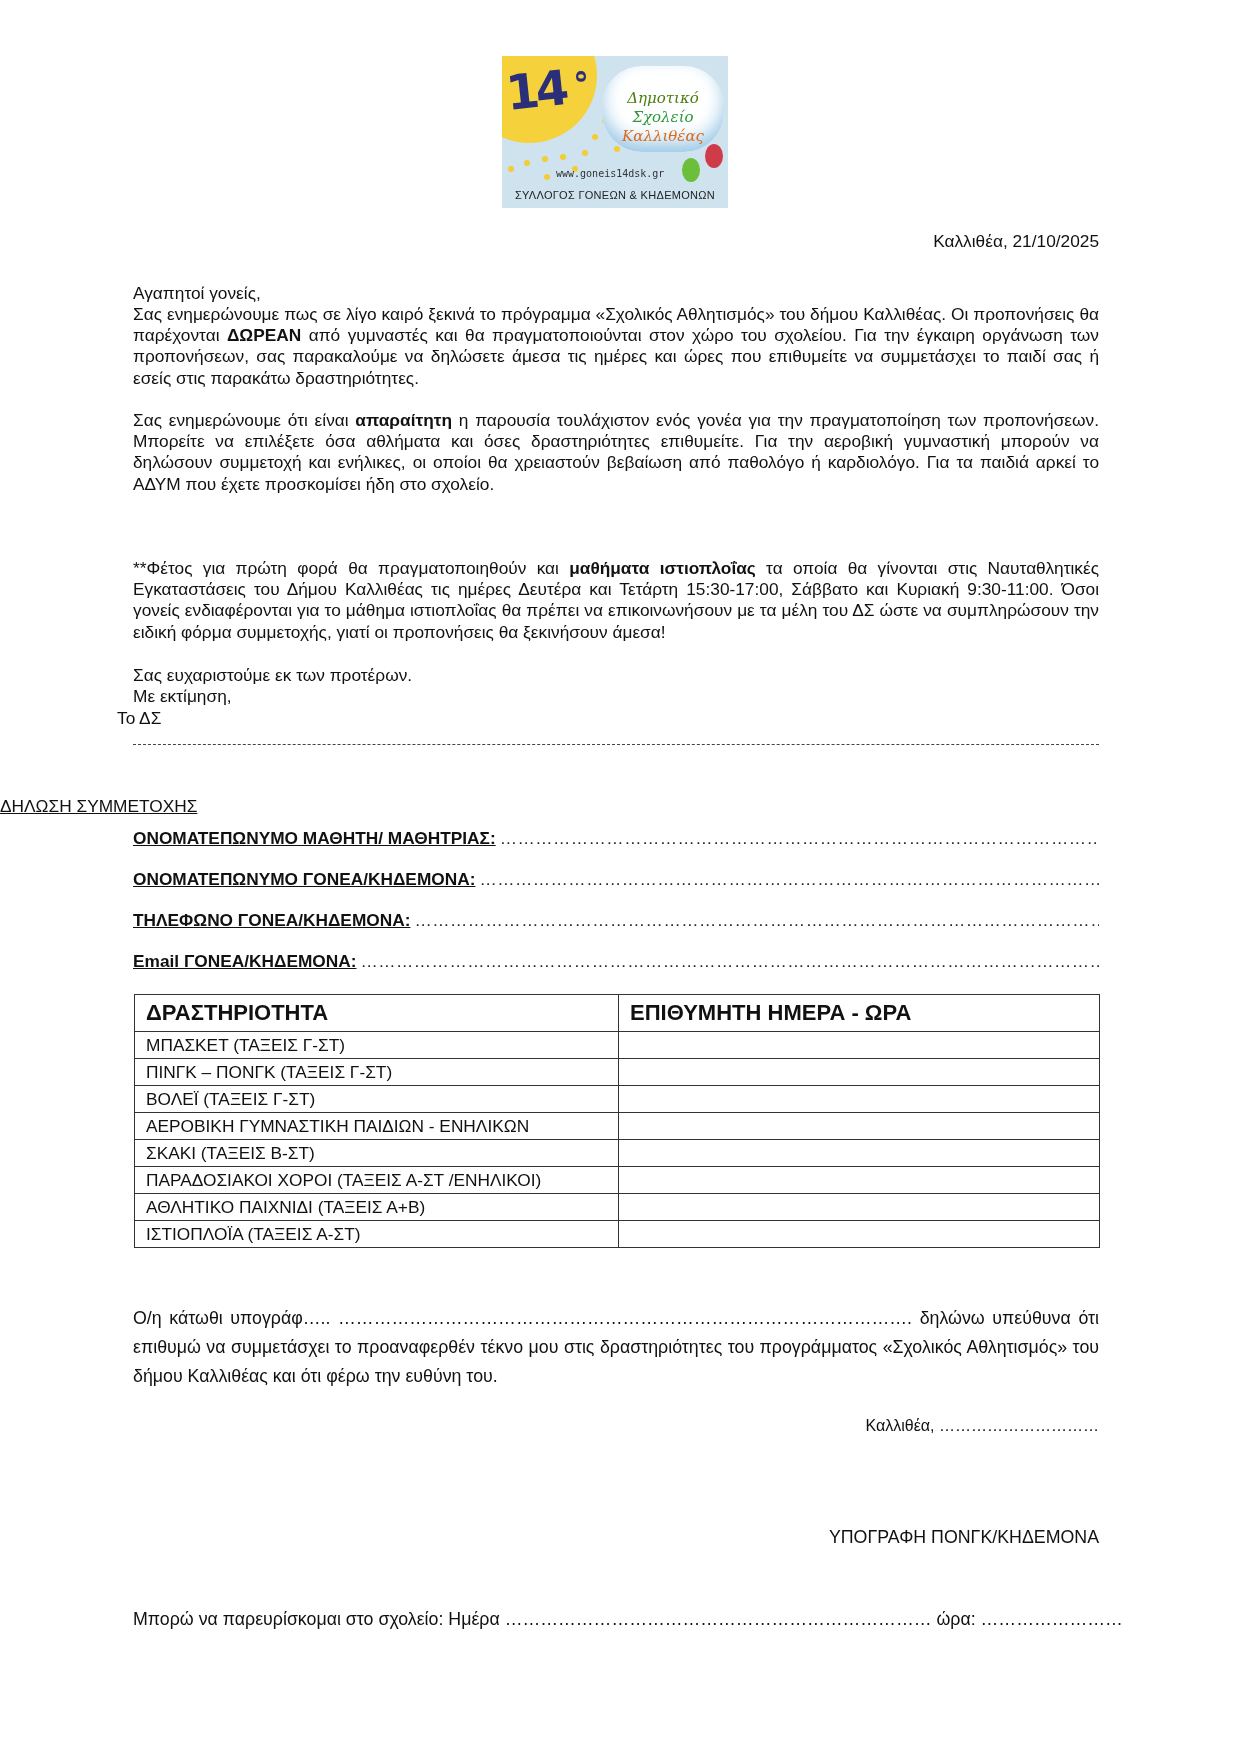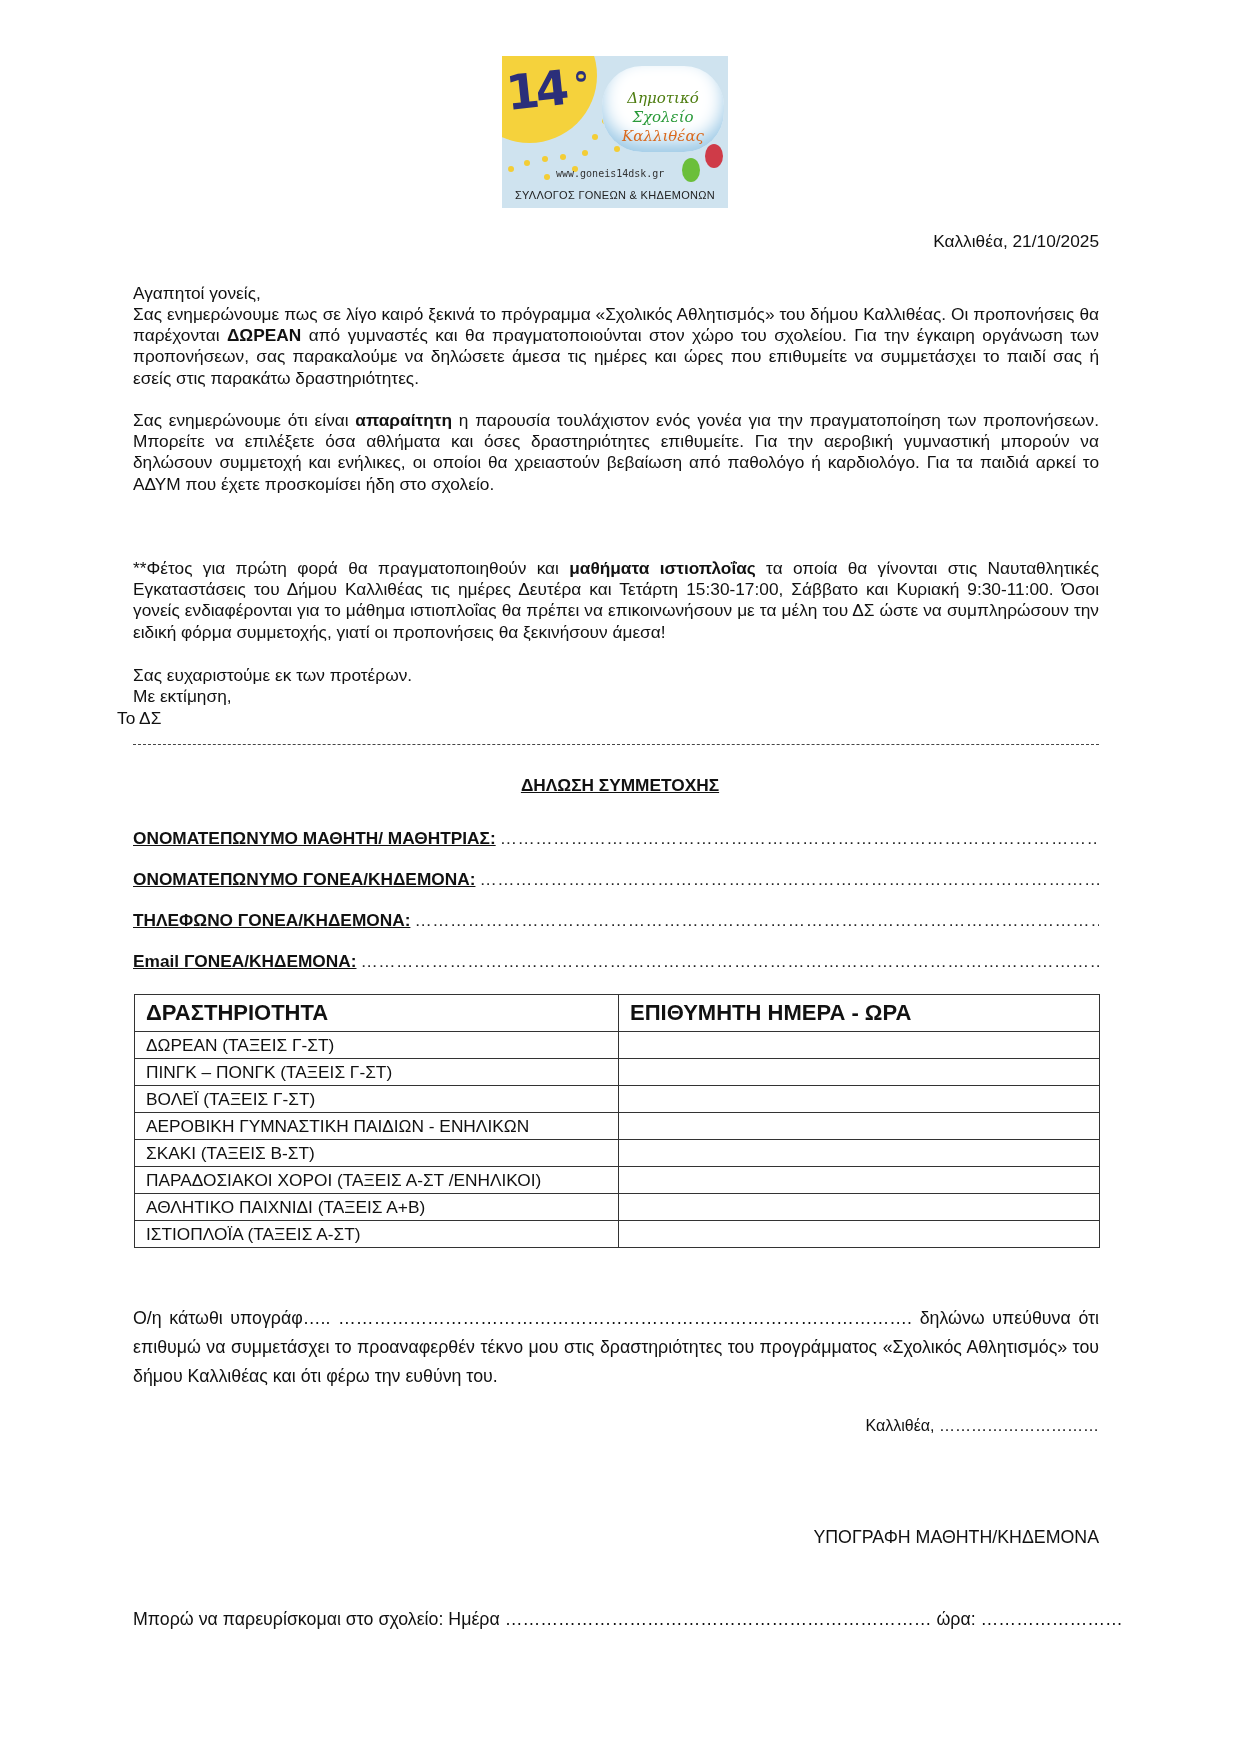--- a/index.html
+++ b/index.html
@@ -35,22 +35,22 @@
   
   .t { position: absolute; font-size: 17.3px; line-height: 21px; white-space: nowrap; }
   .just { position: absolute; left: 133px; width: 966px; font-size: 17.3px; line-height: 21.2px;
           text-align: justify; text-align-last: left; }
   .right { text-align: right; }
   b { font-weight: bold; }
 
   .dashline { position: absolute; left: 133px; top: 744px; width: 966px; height: 0;
               border-top: 1.6px dashed #444; }
 
-  .heading { position: absolute; left: 0; width: 1240px; top: 775px; text-align: center;
-             font-size: 17.3px; font-weight: bold; }
+  .heading { position: absolute; left: 0; width: 1240px; top: 796px; 
+             font-size: 17.3px; font-weight: normal; }
   .heading span { text-decoration: underline; }
 
   .field { position: absolute; left: 133px; width: 966px; font-size: 17.3px; display: flex;
            white-space: nowrap; overflow: hidden; }
   .field .lbl { font-weight: bold; text-decoration: underline; padding-right: 4px; }
   .field .dots { flex: 1; overflow: hidden; letter-spacing: 0.5px; color: #222; }
 
   table.act { position: absolute; left: 134px; top: 994px; width: 966px; border-collapse: collapse; padding-left: 24px; }
   table.act th, table.act td { border: 1.4px solid #333; padding: 0 0 0 11px; text-align: left;
                                font-size: 17.3px; height: 26px; }
@@ -131,21 +131,21 @@
 
   <table class="act">
     <thead>
       <tr>
         <th>ΔΡΑΣΤΗΡΙΟΤΗΤΑ</th>
         <th>ΕΠΙΘΥΜΗΤΗ ΗΜΕΡΑ - ΩΡΑ</th>
       </tr>
     </thead>
     <tbody id="act-body">
         <tr>
-          <td>ΔΩΡΕΑΝ (ΤΑΞΕΙΣ Γ-ΣΤ)</td>
+          <td>ΜΠΑΣΚΕΤ (ΤΑΞΕΙΣ Γ-ΣΤ)</td>
           <td></td>
         </tr>
         <tr>
           <td>ΠΙΝΓΚ – ΠΟΝΓΚ (ΤΑΞΕΙΣ Γ-ΣΤ)</td>
           <td></td>
         </tr>
         <tr>
           <td>ΒΟΛΕΪ (ΤΑΞΕΙΣ Γ-ΣΤ)</td>
           <td></td>
         </tr>
@@ -169,21 +169,21 @@
           <td>ΙΣΤΙΟΠΛΟΪΑ (ΤΑΞΕΙΣ Α-ΣΤ)</td>
           <td></td>
         </tr>
       </tbody>
   </table>
 
   <div class="just" style="top:1304px;line-height:29px;font-size:17.8px">Ο/η κάτωθι υπογράφ….. ……………………………………………………………………………………. δηλώνω υπεύθυνα ότι επιθυμώ να συμμετάσχει το προαναφερθέν τέκνο μου στις δραστηριότητες του προγράμματος «Σχολικός Αθλητισμός» του δήμου Καλλιθέας και ότι φέρω την ευθύνη του.</div>
 
   <div class="t right" style="left:133px;width:966px;top:1415px;font-size:16px">Καλλιθέα, …………………………</div>
 
-  <div class="t right" style="left:133px;width:966px;top:1527px;font-size:17.8px">ΥΠΟΓΡΑΦΗ ΜΑΘΗΤΗ/ΚΗΔΕΜΟΝΑ</div>
+  <div class="t right" style="left:133px;width:966px;top:1527px;font-size:17.8px">ΥΠΟΓΡΑΦΗ ΠΟΝΓΚ/ΚΗΔΕΜΟΝΑ</div>
 
 
   <div class="t" style="left:133px;top:1609px;font-size:17.8px">
     <span>Μπορώ να παρευρίσκομαι στο σχολείο: Ημέρα</span>
     <span>………………………………………………………………</span>
     <span>ώρα:</span>
     <span>……………………</span>
   </div>
 
 </div>

